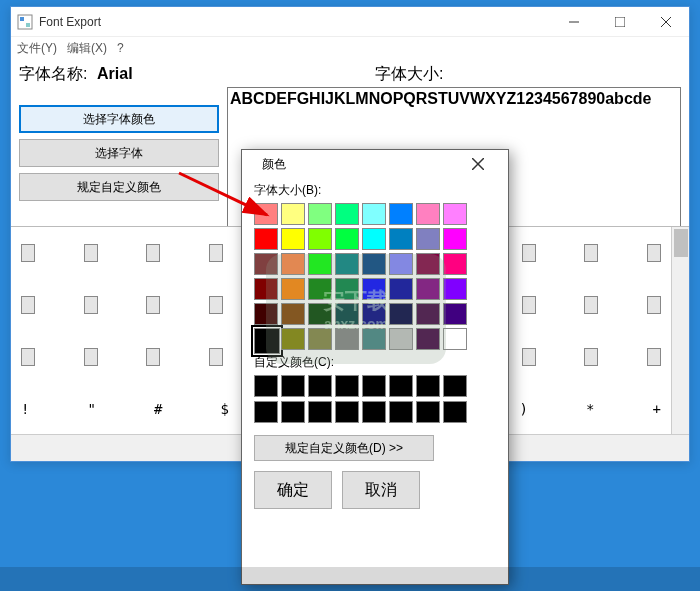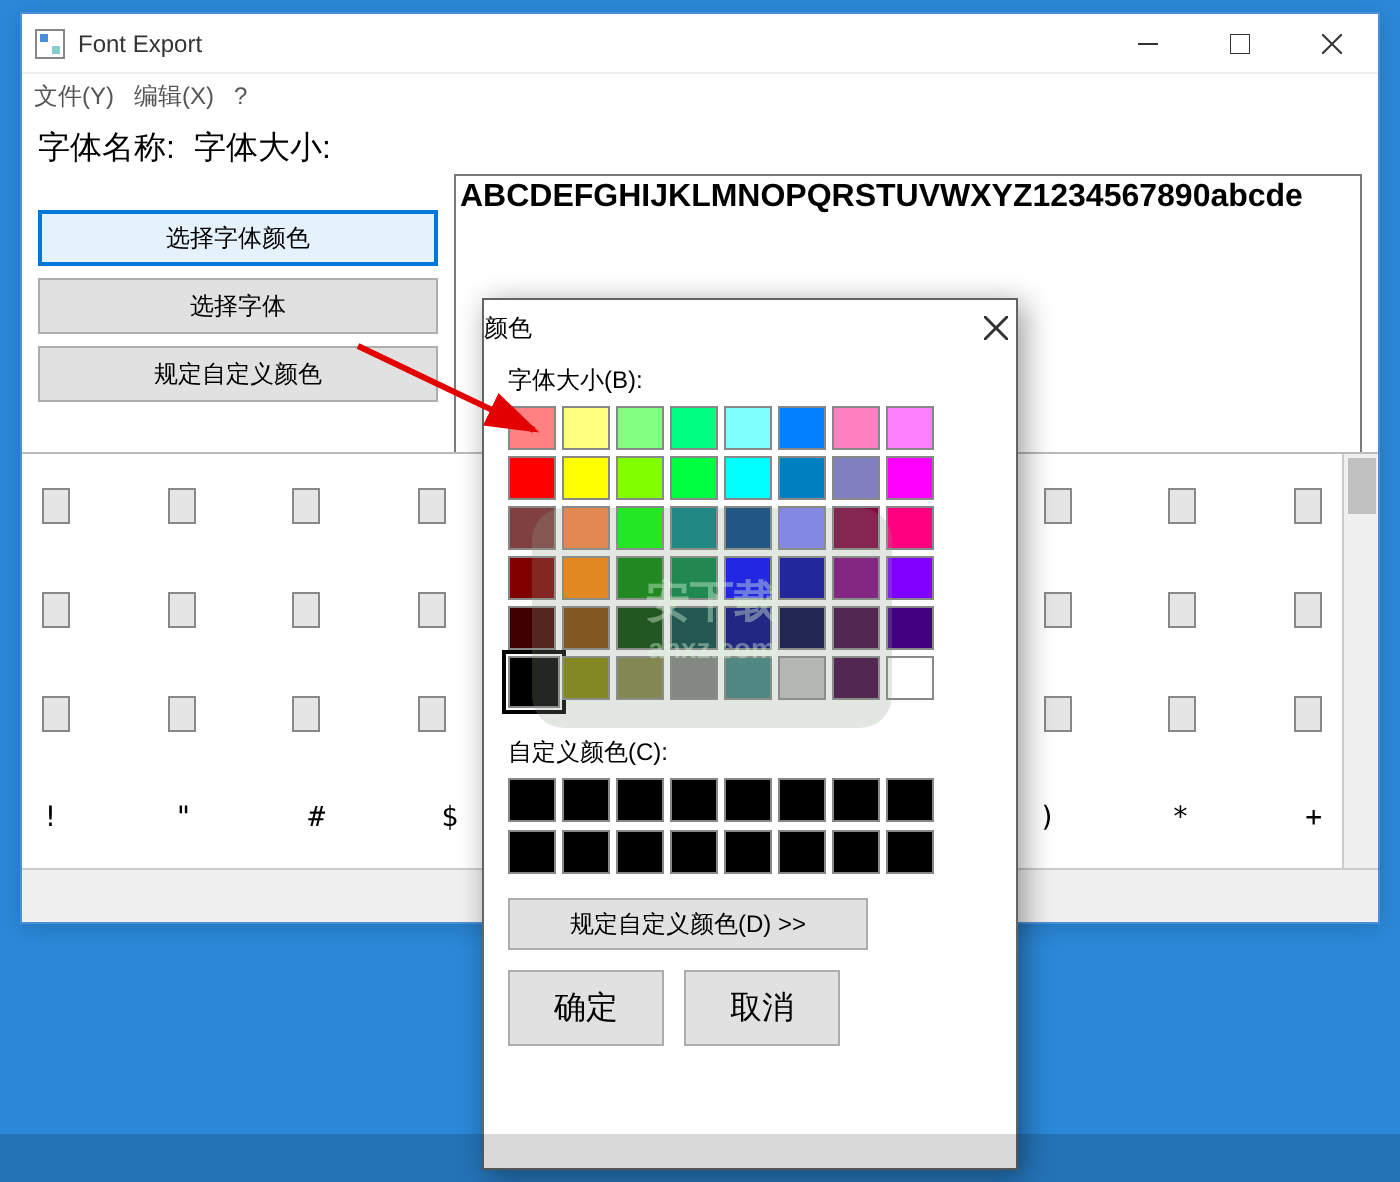--- a/index.html
+++ b/index.html
@@ -48,21 +48,21 @@
 .vscroll { position:absolute; right:0; top:0; width:18px; height:208px; background:#f0f0f0; border-left:1px solid #ccc; }
 .vscroll .thumb { position:absolute; top:2px; left:2px; width:14px; height:28px; background:#c0c0c0; }
 .bottom-bar { position:absolute; left:11px; top:434px; width:678px; height:27px; background:#f0f0f0; border-top:1px solid #ccc; display:flex; justify-content:center; align-items:center; }
 .bottom-bar .btn2 { width:200px; height:20px; border:1px solid #adadad; background:#e1e1e1; }
 
 
 .color-dialog {
   position:absolute; left:241px; top:149px; width:268px; height:436px;
   background:#fff; border:1px solid #646464; box-shadow:3px 3px 14px rgba(0,0,0,0.4);
 }
-.cd-title { height:28px; display:flex; align-items:center; padding:0 0; font-size:12px; }
+.cd-title { height:28px; display:flex; align-items:center; padding:0 20px; font-size:12px; }
 .cd-title .t { flex:1; }
 .cd-close { width:20px; height:20px; display:flex; align-items:center; justify-content:center; cursor:pointer; font-size:14px; }
 .cd-body { padding:4px 12px; font-size:12px; }
 .swatch-grid { display:grid; grid-template-columns:repeat(8,24px); gap:3px; margin-top:4px; }
 .swatch { width:24px; height:22px; border:1px solid #888; cursor:pointer; }
 .swatch.big { width:26px; height:26px; }
 .swatch.selected { outline:2px solid #000; outline-offset:1px; }
 .custom-row { display:grid; grid-template-columns:repeat(8,24px); gap:3px; margin-top:4px; }
 .define-btn { margin-top:12px; width:180px; height:26px; border:1px solid #adadad; background:#e1e1e1; display:flex; align-items:center; justify-content:center; cursor:pointer; }
 .dlg-buttons { display:flex; gap:10px; margin-top:10px; }
@@ -111,20 +111,21 @@
     </div>
   </div>
   <div class="menubar">
     <span>文件(Y)</span>
     <span>编辑(X)</span>
     <span>?</span>
   </div>
   <div class="content">
     <div class="row1">
       <span class="label">字体名称:</span>
+      <span class="val1">Arial</span>
       <span>字体大小:</span>
     </div>
     <div class="body-row">
       <div class="sidebar">
         <div class="btn sel">选择字体颜色</div>
         <div class="btn">选择字体</div>
         <div class="btn">规定自定义颜色</div>
       </div>
       <div style="flex:1">
         <div class="preview-box">ABCDEFGHIJKLMNOPQRSTUVWXYZ1234567890abcde</div>
@@ -254,21 +255,21 @@
         <div class="swatch" style="background: rgb(64, 0, 128);"></div>
         <div class="swatch selected big" style="background: rgb(0, 0, 0);"></div>
         <div class="swatch" style="background: rgb(128, 128, 0);"></div>
         <div class="swatch" style="background: rgb(128, 128, 64);"></div>
         <div class="swatch" style="background: rgb(128, 128, 128);"></div>
         <div class="swatch" style="background: rgb(64, 128, 128);"></div>
         <div class="swatch" style="background: rgb(192, 192, 192);"></div>
         <div class="swatch" style="background: rgb(64, 0, 64);"></div>
         <div class="swatch" style="background: rgb(255, 255, 255);"></div>
       </div>
-    <div style="margin-top:14px">自定义颜色(C):</div>
+    <div style="">自定义颜色(C):</div>
     <div id="custom-grid">
         <div class="custom-row">
           <div class="swatch" style="background: rgb(0, 0, 0);"></div>
           <div class="swatch" style="background: rgb(0, 0, 0);"></div>
           <div class="swatch" style="background: rgb(0, 0, 0);"></div>
           <div class="swatch" style="background: rgb(0, 0, 0);"></div>
           <div class="swatch" style="background: rgb(0, 0, 0);"></div>
           <div class="swatch" style="background: rgb(0, 0, 0);"></div>
           <div class="swatch" style="background: rgb(0, 0, 0);"></div>
           <div class="swatch" style="background: rgb(0, 0, 0);"></div>

